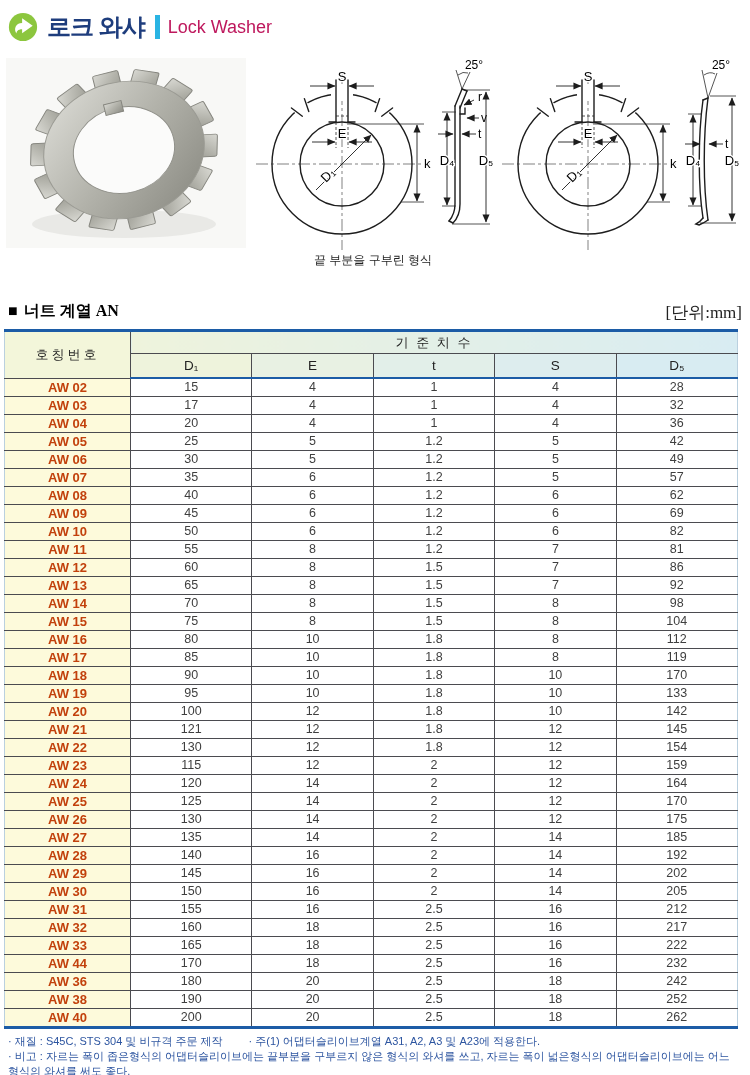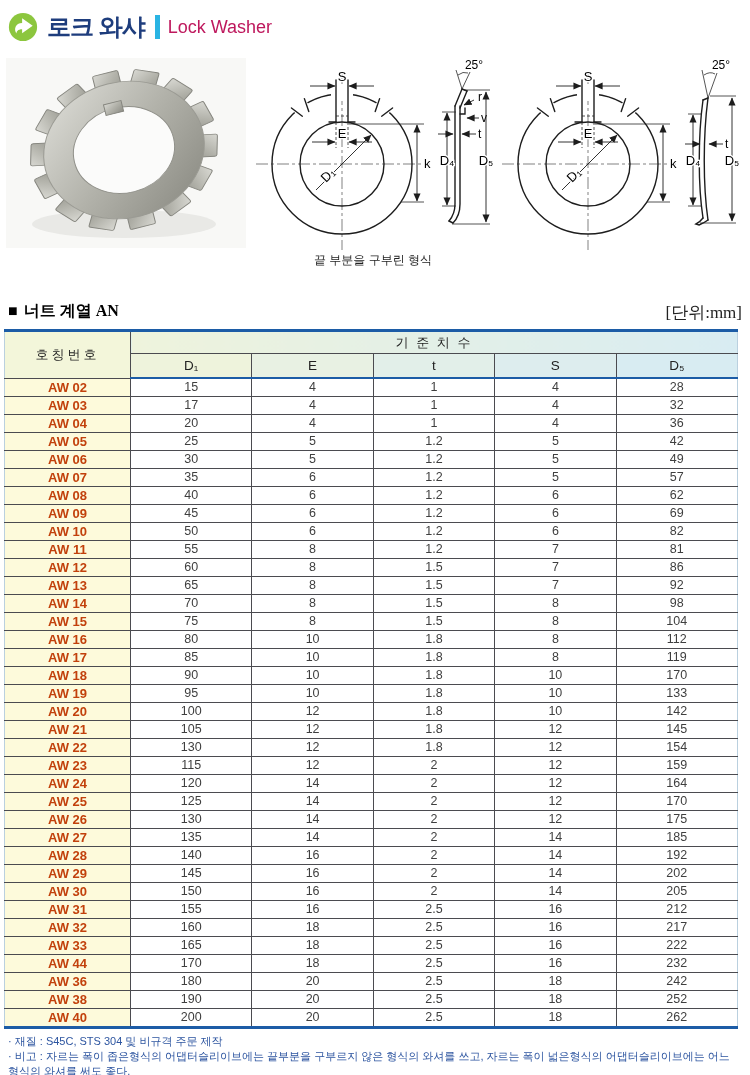--- a/index.html
+++ b/index.html
@@ -429,21 +429,21 @@
       <tr>
         <th>AW 20</th>
         <td>100</td>
         <td>12</td>
         <td>1.8</td>
         <td>10</td>
         <td>142</td>
       </tr>
       <tr>
         <th>AW 21</th>
-        <td>105</td>
+        <td>121</td>
         <td>12</td>
         <td>1.8</td>
         <td>12</td>
         <td>145</td>
       </tr>
       <tr>
         <th>AW 22</th>
         <td>130</td>
         <td>12</td>
         <td>1.8</td>
@@ -569,15 +569,16 @@
         <td>2.5</td>
         <td>18</td>
         <td>262</td>
       </tr>
     </tbody>
 </table>
 
 <div class="notes">
   <div class="notes-line1">
     <span>· 재질 : S45C, STS 304 및 비규격 주문 제작</span>
+    <span>· 주(1) 어댑터슬리이브계열 A31, A2, A3 및 A23에 적용한다.</span>
   </div>
   <div>· 비고 : 자르는 폭이 좁은형식의 어댑터슬리이브에는 끝부분을 구부르지 않은 형식의 와셔를 쓰고, 자르는 폭이 넓은형식의 어댑터슬리이브에는 어느 형식의 와셔를 써도 좋다.</div>
 </div>
 
 </body></html>

